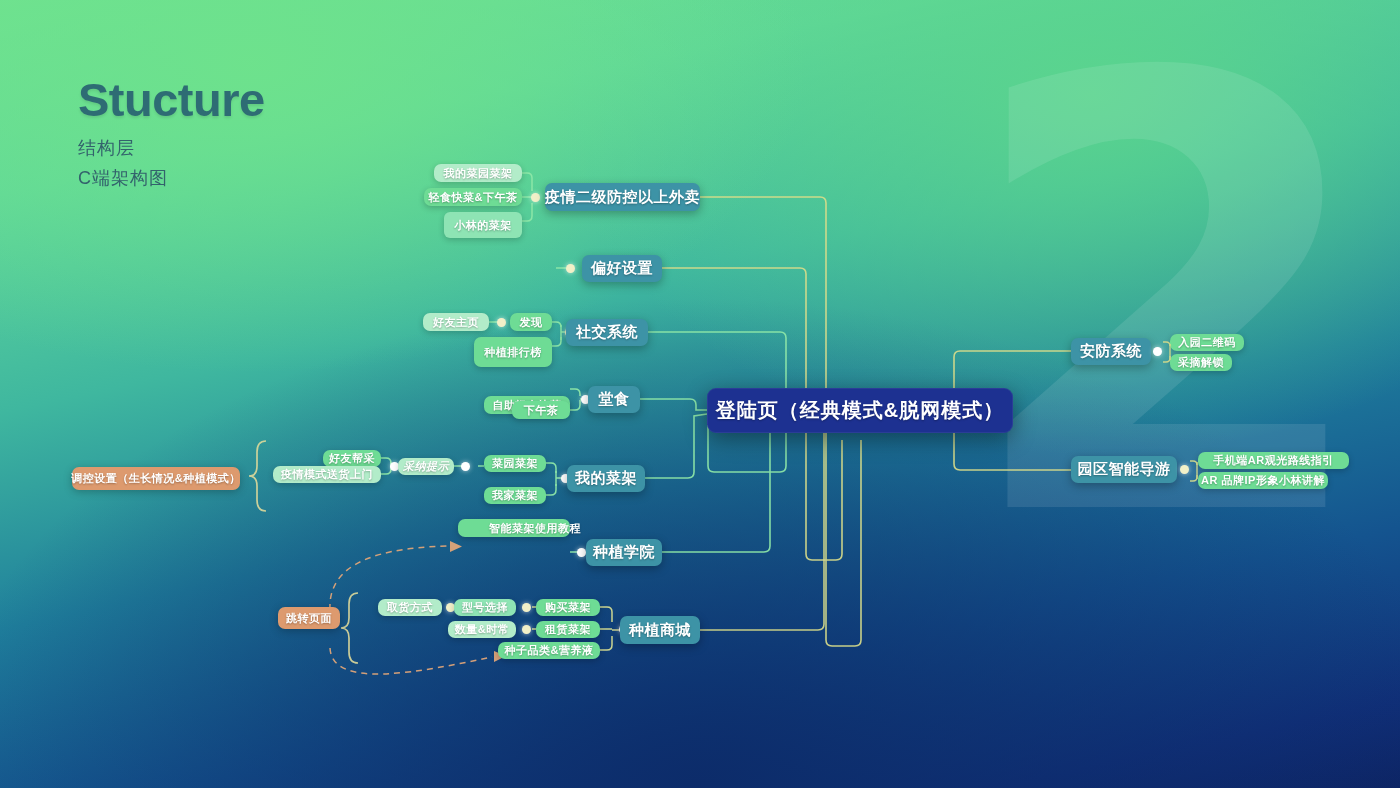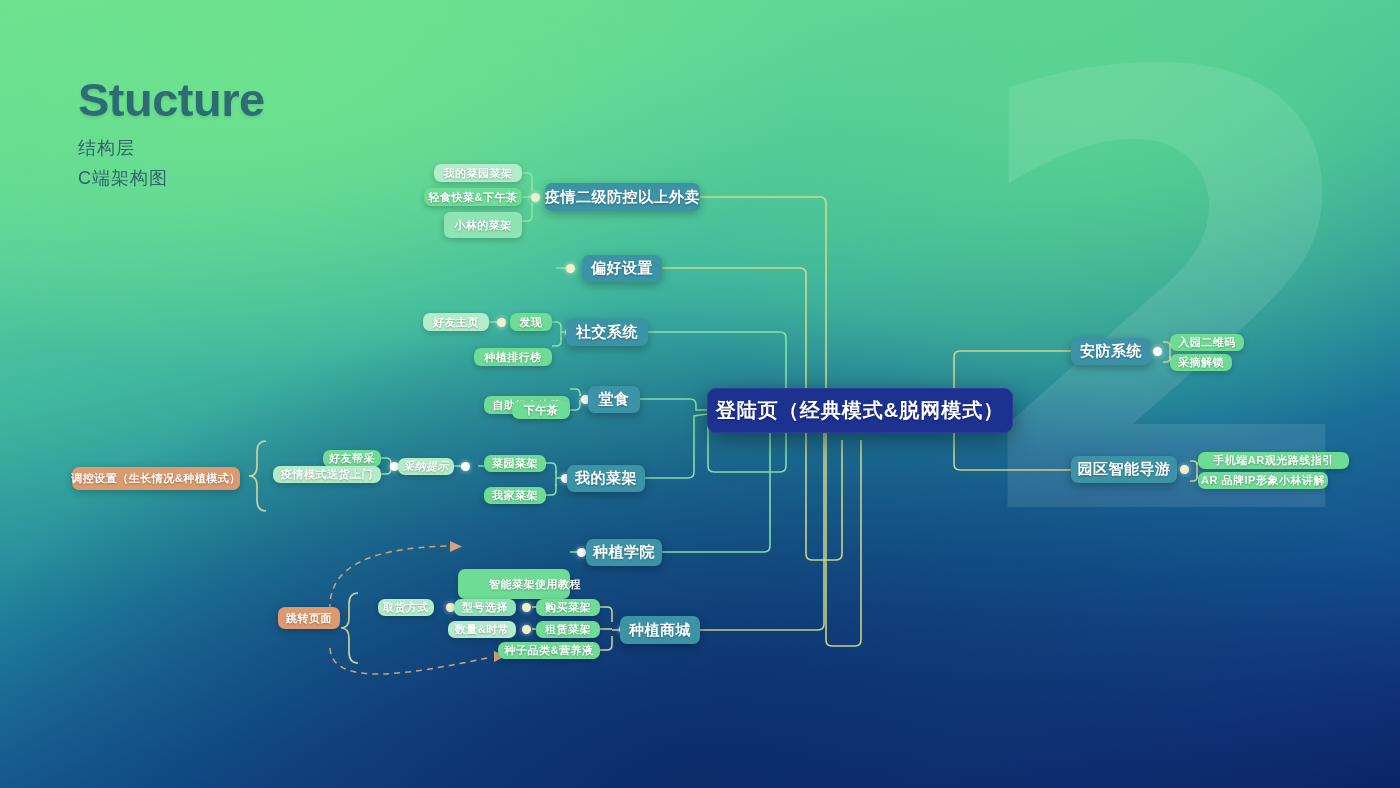--- a/index.html
+++ b/index.html
@@ -194,21 +194,21 @@
     <span>偏好设置</span>
   </div>
 
   <div class="node n-leaf-pale" style="left:423px;top:313px;width:66px;height:18px;">
     <span>好友主页</span>
   </div>
   <div class="dot" style="left:497px;top:318px;"></div>
   <div class="node n-leaf" style="left:510px;top:313px;width:42px;height:18px;">
     <span>发现</span>
   </div>
-  <div class="node n-leaf" style="left:474px;top:348px;width:78px;height:18px;">
+  <div class="node n-leaf" style="left:474px;top:337px;width:78px;height:30px;">
     <span>种植排行榜</span>
   </div>
   <div class="dot" style="left:565px;top:328px;"></div>
   <div class="node n-main" style="left:566px;top:319px;width:82px;height:27px;">
     <span>社交系统</span>
   </div>
 
   <div class="node n-leaf" style="left:484px;top:380px;width:86px;height:18px;margin-top:16px;">
     <span>自助轻食快菜</span>
   </div>
@@ -238,32 +238,32 @@
     <span>菜园菜架</span>
   </div>
   <div class="node n-leaf" style="left:484px;top:487px;width:62px;height:17px;">
     <span>我家菜架</span>
   </div>
   <div class="dot w" style="left:561px;top:474px;"></div>
   <div class="node n-main" style="left:567px;top:465px;width:78px;height:27px;">
     <span>我的菜架</span>
   </div>
 
-  <div class="node n-leaf" style="left:458px;top:569px;width:112px;height:30px;padding-left:42px;">
+  <div class="node n-leaf" style="left:458px;top:519px;width:112px;height:18px;padding-left:42px;">
     <span>智能菜架使用教程</span>
   </div>
   <div class="dot w" style="left:577px;top:548px;"></div>
   <div class="node n-main" style="left:586px;top:539px;width:76px;height:27px;">
     <span>种植学院</span>
   </div>
 
   <div class="node n-orange" style="left:278px;top:607px;width:62px;height:22px;">
     <span>跳转页面</span>
   </div>
-  <div class="node n-leaf-pale" style="left:378px;top:599px;width:56px;height:17px;">
+  <div class="node n-leaf-pale" style="left:378px;top:599px;width:64px;height:17px;">
     <span>取货方式</span>
   </div>
   <div class="dot" style="left:446px;top:603px;"></div>
   <div class="node n-leaf-mid" style="left:454px;top:599px;width:62px;height:17px;">
     <span>型号选择</span>
   </div>
   <div class="node n-leaf-pale" style="left:448px;top:621px;width:68px;height:17px;">
     <span>数量&amp;时常</span>
   </div>
   <div class="dot" style="left:522px;top:603px;"></div>

